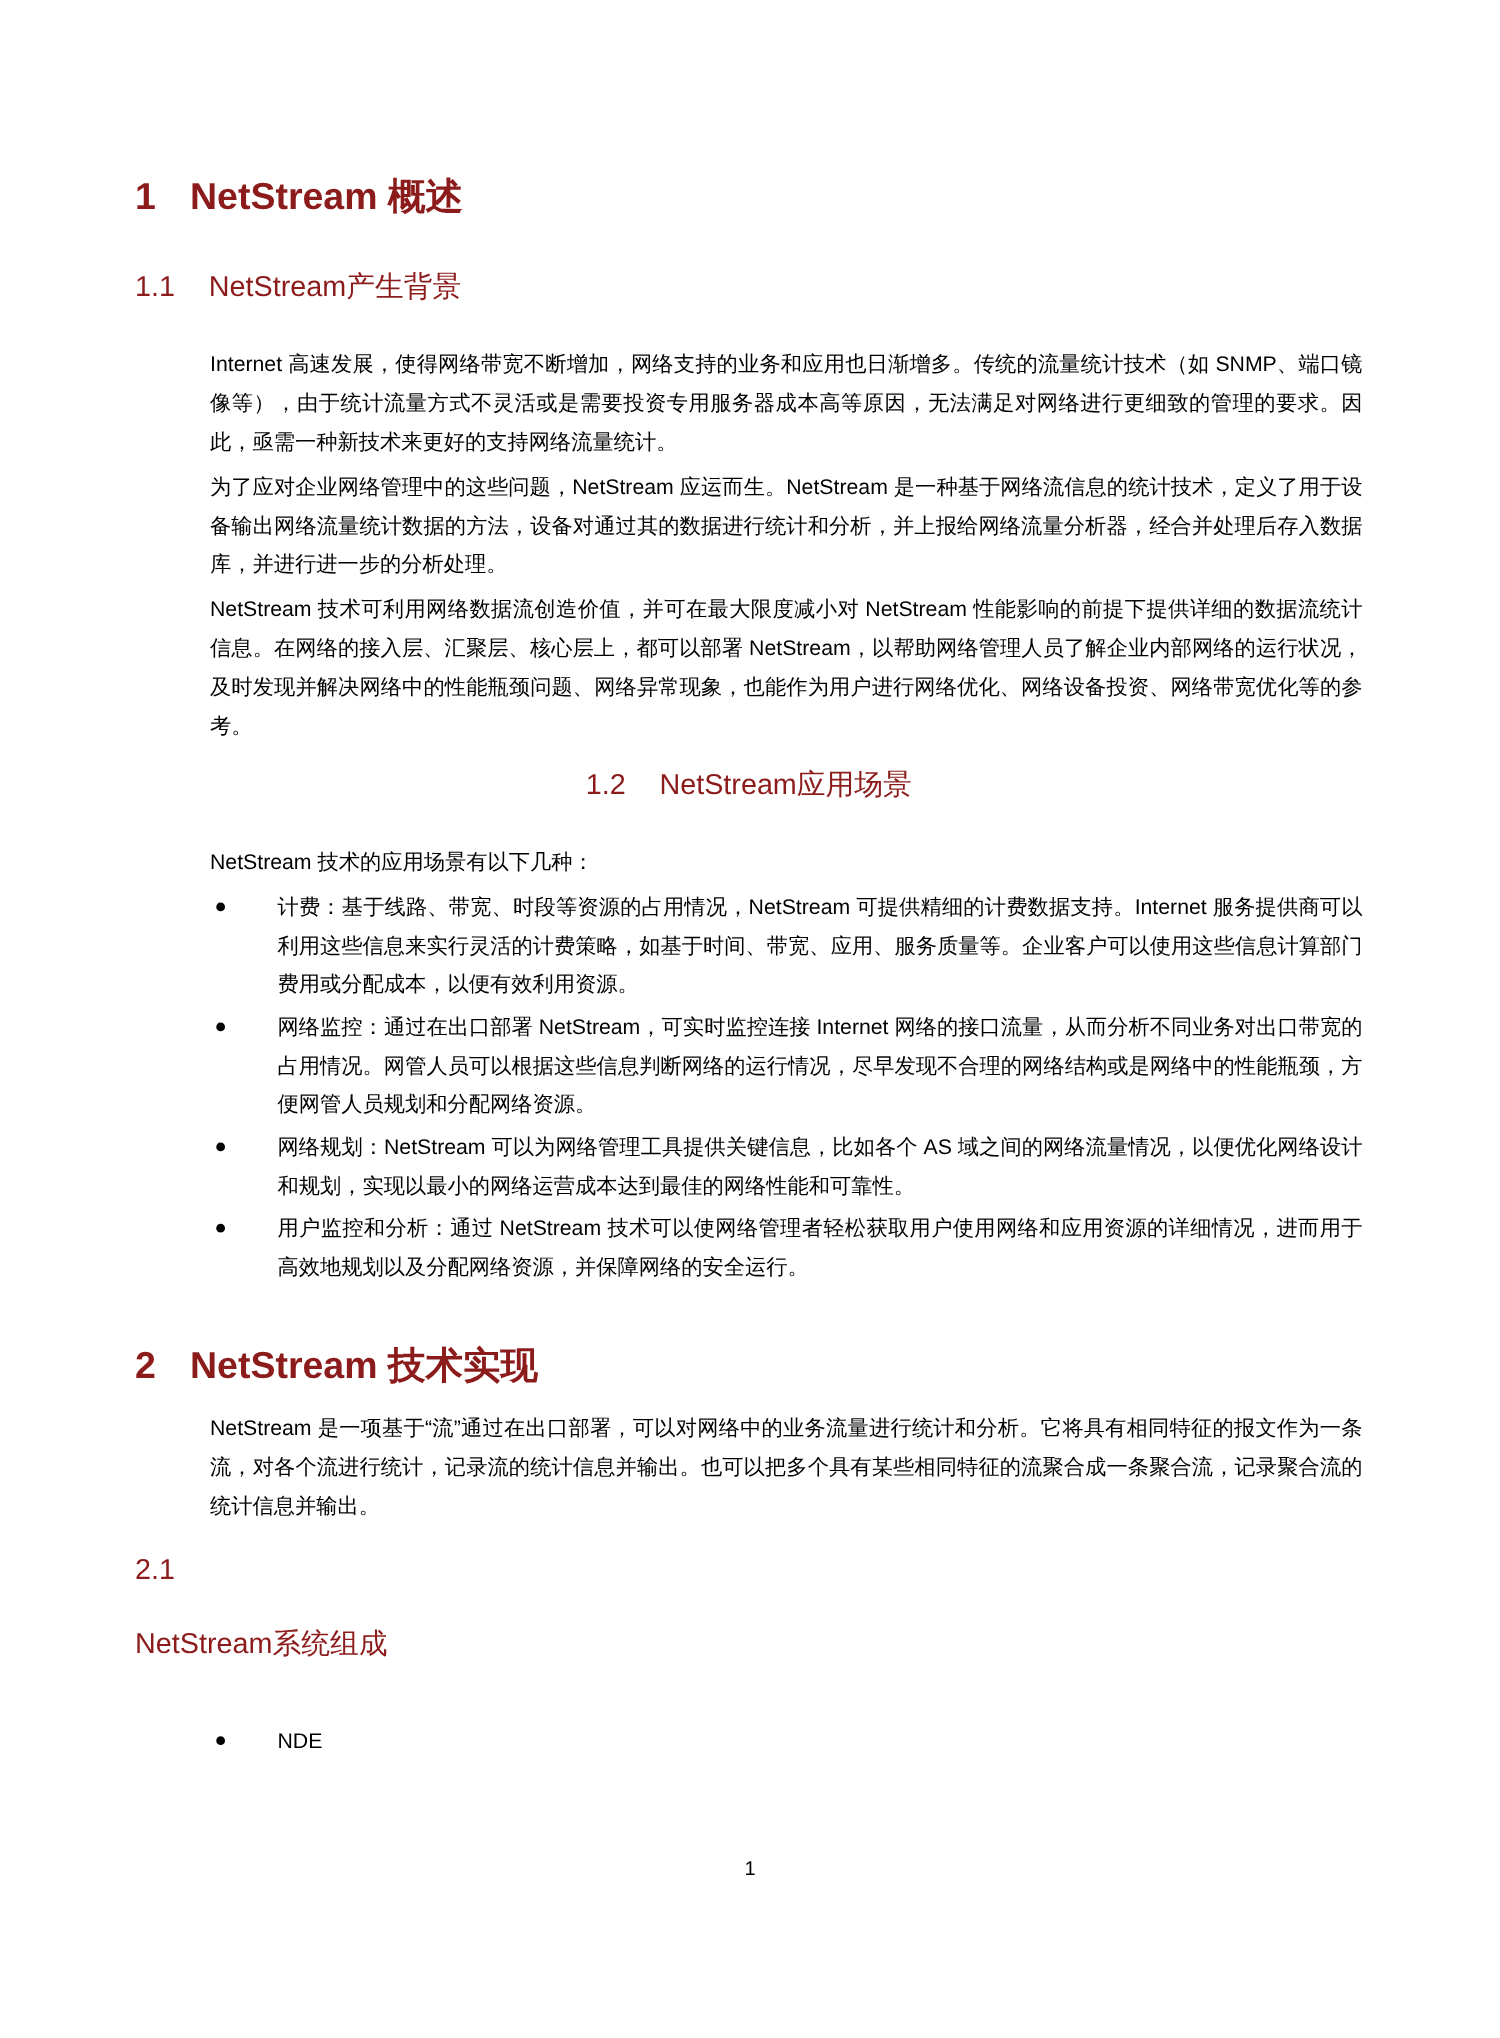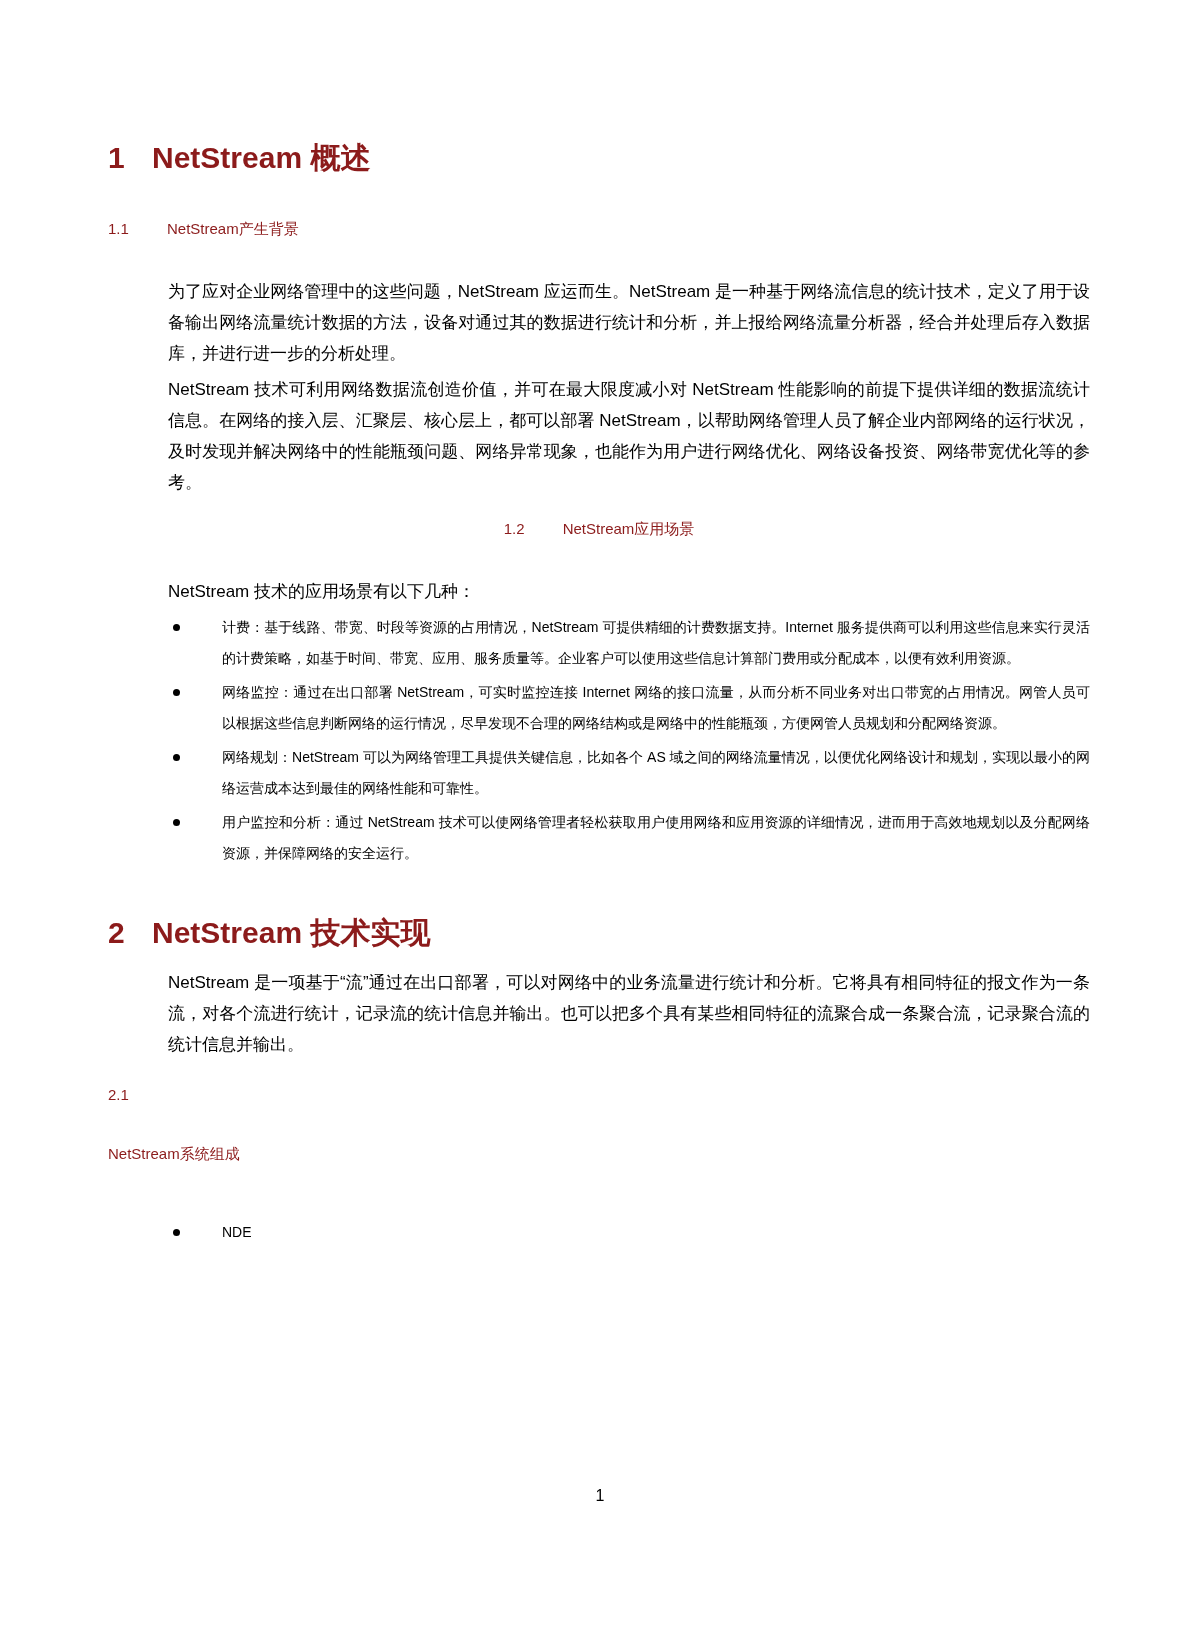--- a/index.html
+++ b/index.html
@@ -21,21 +21,21 @@
     font-size: 30px;
     line-height: 36px;
     font-weight: bold;
     margin: 0 0 38px 0;
   }
   .h1 .h-num { flex: 0 0 44px; }
   .h2 {
     display: flex;
     align-items: baseline;
     color: #8C1B1B;
-    font-size: 15px;
+    font-size: 23px;
     line-height: 30px;
     font-weight: normal;
     margin: 0 0 32px 0;
   }
   .h2 .h-num { flex: 0 0 59px; }
   .h2-scenarios { margin-top: 16px; justify-content: center; }
   .h1-impl { margin-top: 46px; margin-bottom: 16px; }
   .h2-components { margin-top: 20px; margin-bottom: 28px; flex-direction: column; }
   .body-block { margin-left: 60px; }
   .para {
@@ -52,21 +52,21 @@
     flex: 0 0 auto;
     width: 7px;
     height: 7px;
     border-radius: 50%;
     background: #000000;
     margin: 12px 0 0 5px;
   }
   .bullet .btext {
     flex: 1;
     margin-left: 42px;
-    font-size: 14px;
+    font-size: 17px;
     line-height: 31px;
     text-align: justify;
   }
   .bullet-nde { margin-top: 48px; }
   .page-number {
     position: absolute;
     top: 1486px;
     left: 0;
     right: 0;
     text-align: center;
@@ -84,20 +84,21 @@
     <span class="h-num">1</span>
     <span class="h-text">NetStream 概述</span>
   </div>
 
   <div class="h2">
     <span class="h-num">1.1</span>
     <span class="h-text">NetStream产生背景</span>
   </div>
 
   <div class="body-block">
+    <p class="para">Internet 高速发展，使得网络带宽不断增加，网络支持的业务和应用也日渐增多。传统的流量统计技术（如 SNMP、端口镜像等），由于统计流量方式不灵活或是需要投资专用服务器成本高等原因，无法满足对网络进行更细致的管理的要求。因此，亟需一种新技术来更好的支持网络流量统计。</p>
     <p class="para">为了应对企业网络管理中的这些问题，NetStream 应运而生。NetStream 是一种基于网络流信息的统计技术，定义了用于设备输出网络流量统计数据的方法，设备对通过其的数据进行统计和分析，并上报给网络流量分析器，经合并处理后存入数据库，并进行进一步的分析处理。</p>
     <p class="para">NetStream 技术可利用网络数据流创造价值，并可在最大限度减小对 NetStream 性能影响的前提下提供详细的数据流统计信息。在网络的接入层、汇聚层、核心层上，都可以部署 NetStream，以帮助网络管理人员了解企业内部网络的运行状况，及时发现并解决网络中的性能瓶颈问题、网络异常现象，也能作为用户进行网络优化、网络设备投资、网络带宽优化等的参考。</p>
   </div>
 
   <div class="h2 h2-scenarios">
     <span class="h-num">1.2</span>
     <span class="h-text">NetStream应用场景</span>
   </div>
 
   <div class="body-block">

